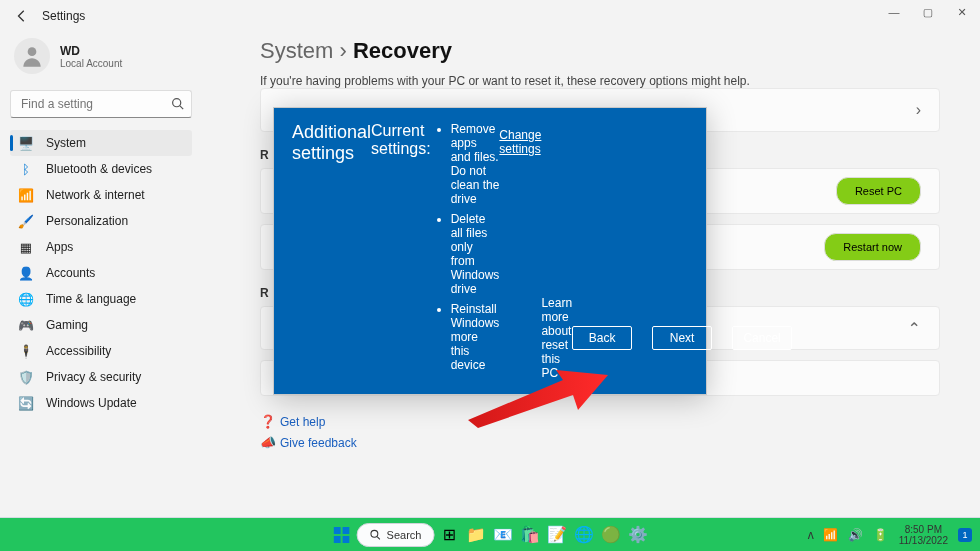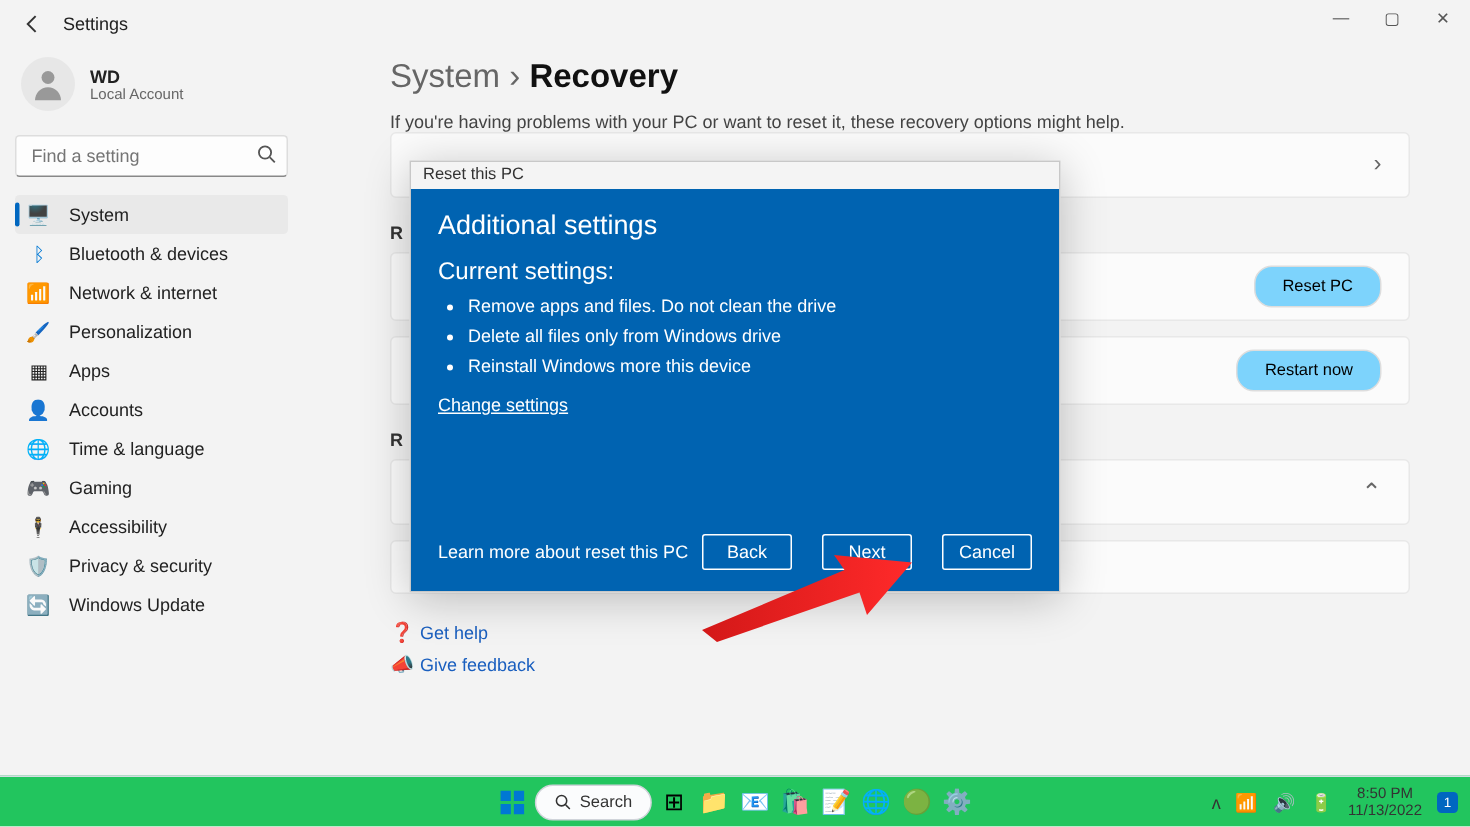--- a/index.html
+++ b/index.html
@@ -24,24 +24,24 @@
 .nav-item.active{background:#e9e9e9}
 .nav-item.active::before{content:"";position:absolute;left:0;top:5px;bottom:5px;width:3px;background:#0067c0;border-radius:2px}
 .nic{width:16px;height:16px;margin-right:12px;display:flex;align-items:center;justify-content:center;font-size:13px}
 .main{flex:1;padding:6px 40px 0 60px;position:relative}
 .breadcrumb{font-size:22px;color:#666;margin-bottom:10px}
 .breadcrumb .current{color:#111;font-weight:600}
 .desc{font-size:12px;color:#444;}
 .card{background:#fbfbfb;border:1px solid #e8e8e8;border-radius:4px;padding:14px 18px;margin-bottom:10px;display:flex;align-items:center;justify-content:space-between}
 .card-stub{font-size:12px;color:#333;font-weight:600}
 .chev{color:#666}
-.btn{background:#7dd3fc;border:1px solid #ddd;border-radius:12px;padding:7px 18px;font-size:11px;cursor:pointer}
+.btn{background:#84cc16;border:1px solid #ddd;border-radius:12px;padding:7px 18px;font-size:11px;cursor:pointer}
 .modal{position:absolute;top:107px;left:273px;width:434px;height:288px;background:#fff;border:1px solid #c8c8c8;box-shadow:0 4px 28px rgba(0,0,0,.23);display:flex;flex-direction:column}
 .modal-title{height:18px;font-size:11px;color:#333;padding:2px 8px;background:#f4f4f4}
-.modal-body{flex:1;background:#0063b1;color:#fff;padding:14px 18px;display:flex;flex-direction:column}
+.modal-body{flex:1;background:#0063b1;color:#fff;padding:14px 18px;display:flex;flex-direction:row}
 .mh{font-size:18px;font-weight:400;margin-bottom:12px}
 .mc{font-size:16px;margin-bottom:6px}
 .modal-body ul{list-style:disc;padding-left:20px;font-size:12px}
 .modal-body ul li{margin-bottom:6px}
 .chg{font-size:12px;text-decoration:underline;margin-top:6px;cursor:pointer}
 .mfoot{margin-top:auto;display:flex;align-items:center;justify-content:space-between}
 .learn{font-size:12px;cursor:pointer}
 .mbtns{display:flex;gap:20px}
 .mbtn{width:60px;height:24px;border:1.5px solid #fff;background:transparent;color:#fff;font-size:12px;border-radius:2px;cursor:pointer}
 .arrow{position:absolute;top:370px;left:468px;pointer-events:none}
@@ -182,21 +182,20 @@
           </div>
         <div class="hl">
             <span class="hic">📣</span>
             <span>Give feedback</span>
           </div>
       </div>
     </div>
   </div>
 
   <div class="modal">
-    <div class="modal-title">Reset this PC</div>
     <div class="modal-body">
       <div class="mh">Additional settings</div>
       <div class="mc">Current settings:</div>
       <ul>
         <li>Remove apps and files. Do not clean the drive</li>
         <li>Delete all files only from Windows drive</li>
         <li>Reinstall Windows more this device</li>
       </ul>
       <div class="chg">Change settings</div>
       <div class="mfoot">

